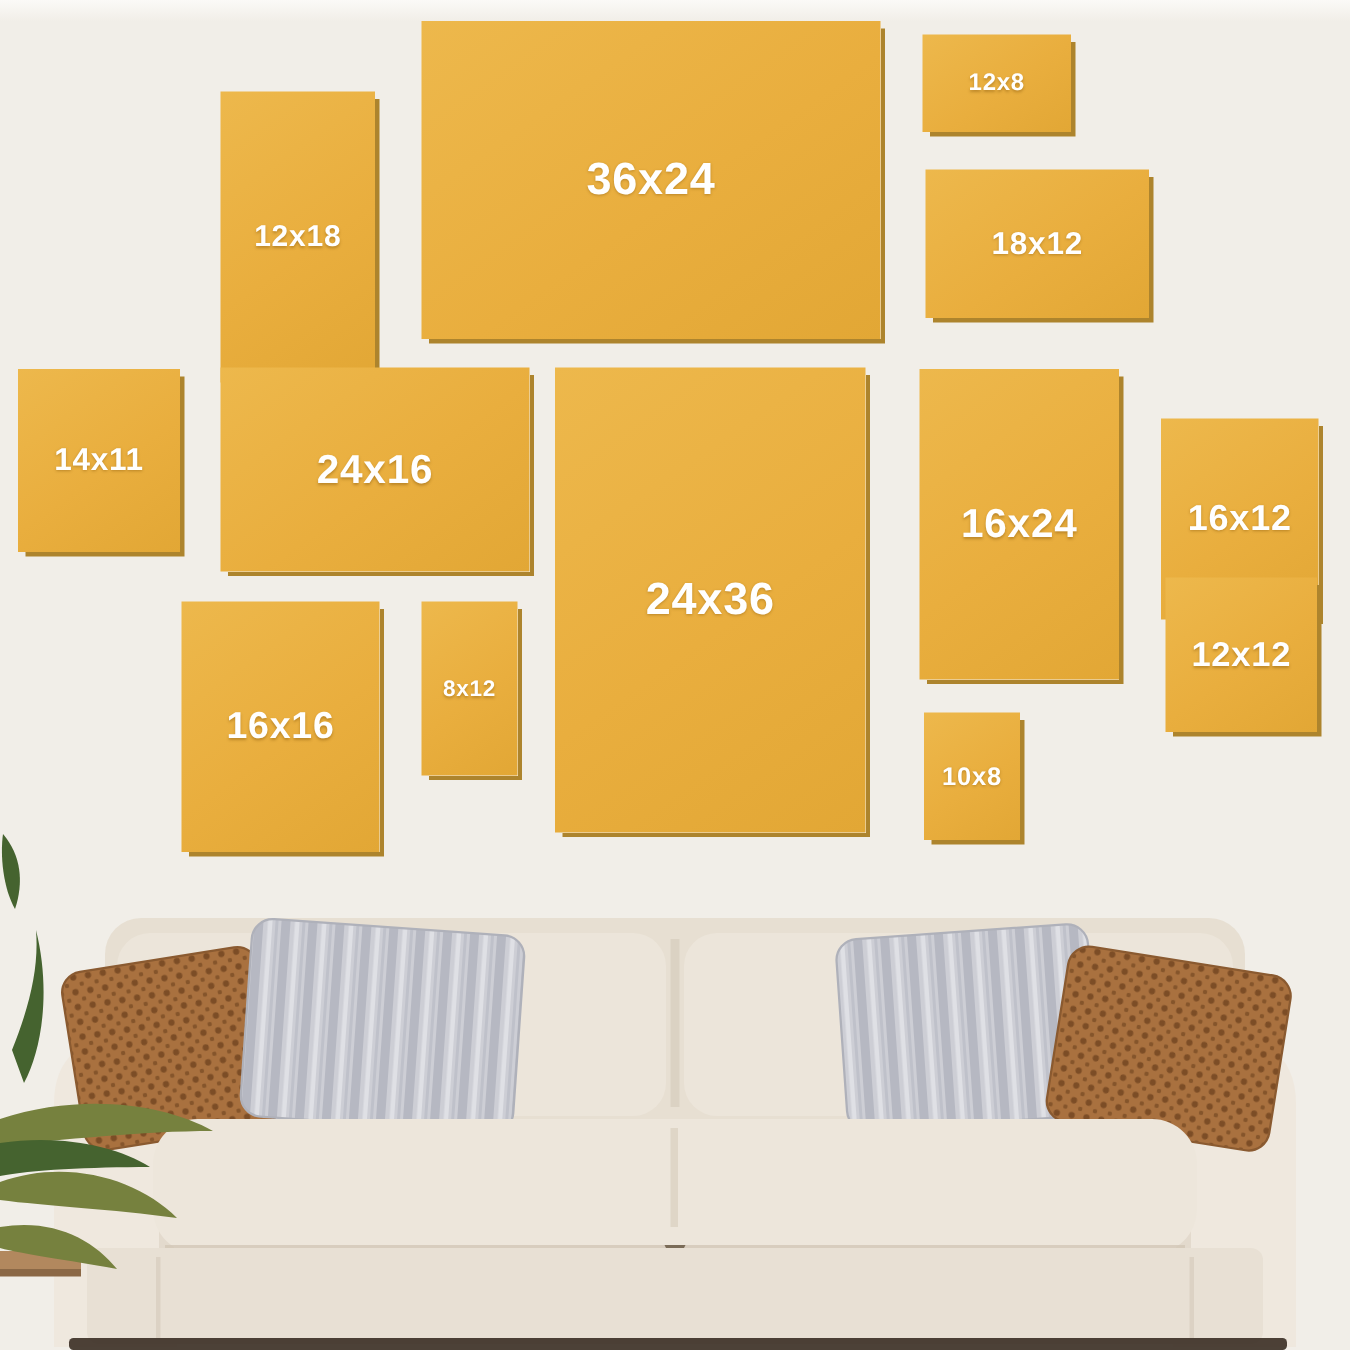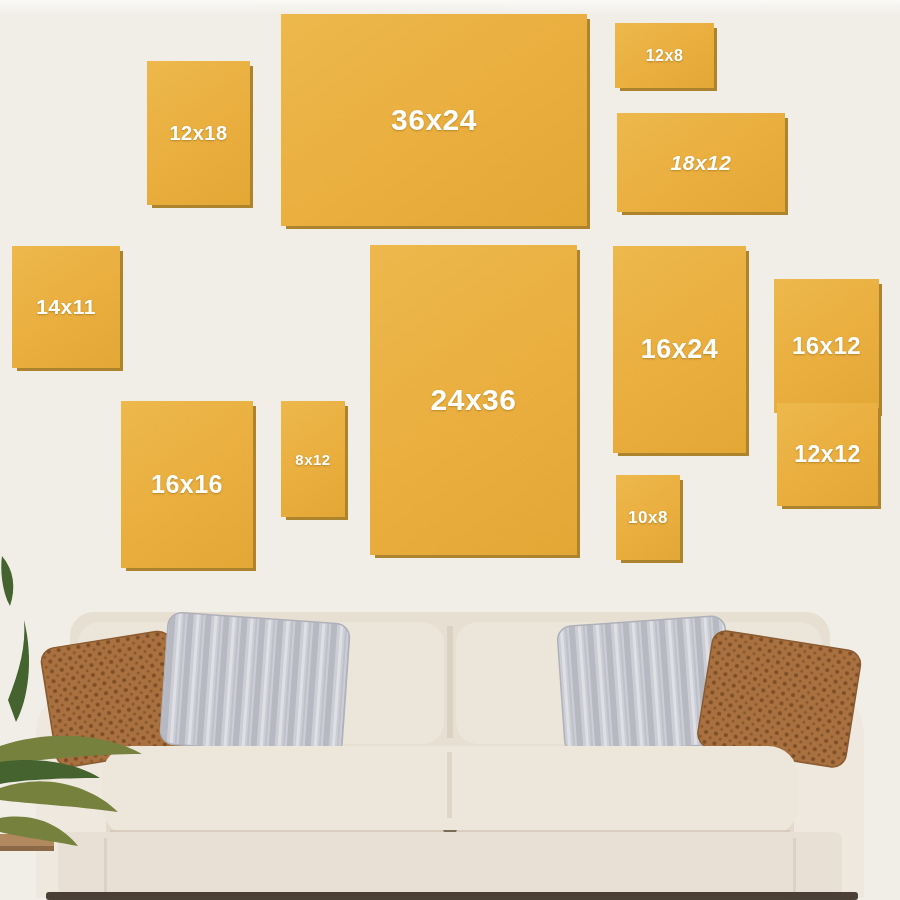--- a/index.html
+++ b/index.html
@@ -46,54 +46,57 @@
   .pat-gray-st2{fill:#DFE0E5;}
   .pat-gray-st3{fill:#BFC1CA;}
 </style>
 </head>
 <body>
 
 <div class="stage">
   <div class="top-band"></div>
 
   <div id="frame-layer">
-      <div class="frame" style="left: 147px; top: 61px; width: 103px; height: 144px;">
+      <div class="frame" style="left: 147px; top: 61px; width: 103px; height: 194px;">
         <span class="frame-label" style="font-size: 20px;">12x18</span>
       </div>
       <div class="frame" style="left: 281px; top: 14px; width: 306px; height: 212px;">
         <span class="frame-label" style="font-size: 30px;">36x24</span>
       </div>
       <div class="frame" style="left: 615px; top: 23px; width: 99px; height: 65px;">
         <span class="frame-label" style="font-size: 16px;">12x8</span>
       </div>
-      <div class="frame" style="left: 617px; top: 113px; width: 168px; height: 99px; font-style: italic;">
+      <div class="frame" style="left: 617px; top: 113px; width: 149px; height: 99px;">
         <span class="frame-label" style="font-size: 21px;">18x12</span>
       </div>
       <div class="frame" style="left: 12px; top: 246px; width: 108px; height: 122px;">
         <span class="frame-label" style="font-size: 21px;">14x11</span>
+      </div>
+      <div class="frame" style="left: 147px; top: 245px; width: 206px; height: 136px;">
+        <span class="frame-label" style="font-size: 27px;">24x16</span>
       </div>
       <div class="frame" style="left: 370px; top: 245px; width: 207px; height: 310px;">
         <span class="frame-label" style="font-size: 30px;">24x36</span>
       </div>
       <div class="frame" style="left: 613px; top: 246px; width: 133px; height: 207px;">
         <span class="frame-label" style="font-size: 27px;">16x24</span>
       </div>
       <div class="frame" style="left: 774px; top: 244px; width: 105px; height: 134px; margin-top: 35px;">
         <span class="frame-label" style="font-size: 24px;">16x12</span>
       </div>
       <div class="frame" style="left: 121px; top: 401px; width: 132px; height: 167px;">
         <span class="frame-label" style="font-size: 25px;">16x16</span>
       </div>
       <div class="frame" style="left: 281px; top: 401px; width: 64px; height: 116px;">
         <span class="frame-label" style="font-size: 15px;">8x12</span>
       </div>
       <div class="frame" style="left: 616px; top: 475px; width: 64px; height: 85px;">
         <span class="frame-label" style="font-size: 17px;">10x8</span>
       </div>
-      <div class="frame" style="left: 777px; top: 403px; width: 101px; height: 103px;">
+      <div class="frame" style="left: 777px; top: 385px; width: 101px; height: 103px;">
         <span class="frame-label" style="font-size: 23px;">12x12</span>
       </div>
     </div>
 
 
   <svg class="sofa-svg" width="900" height="350" viewBox="0 0 900 350">
     <defs>
       <pattern id="dotsBrown" width="10" height="10" patternUnits="userSpaceOnUse">
         <rect class="pat-brown-bg" width="10" height="10"></rect>
         <circle class="pat-brown-dot" cx="3" cy="3" r="2.1"></circle>

